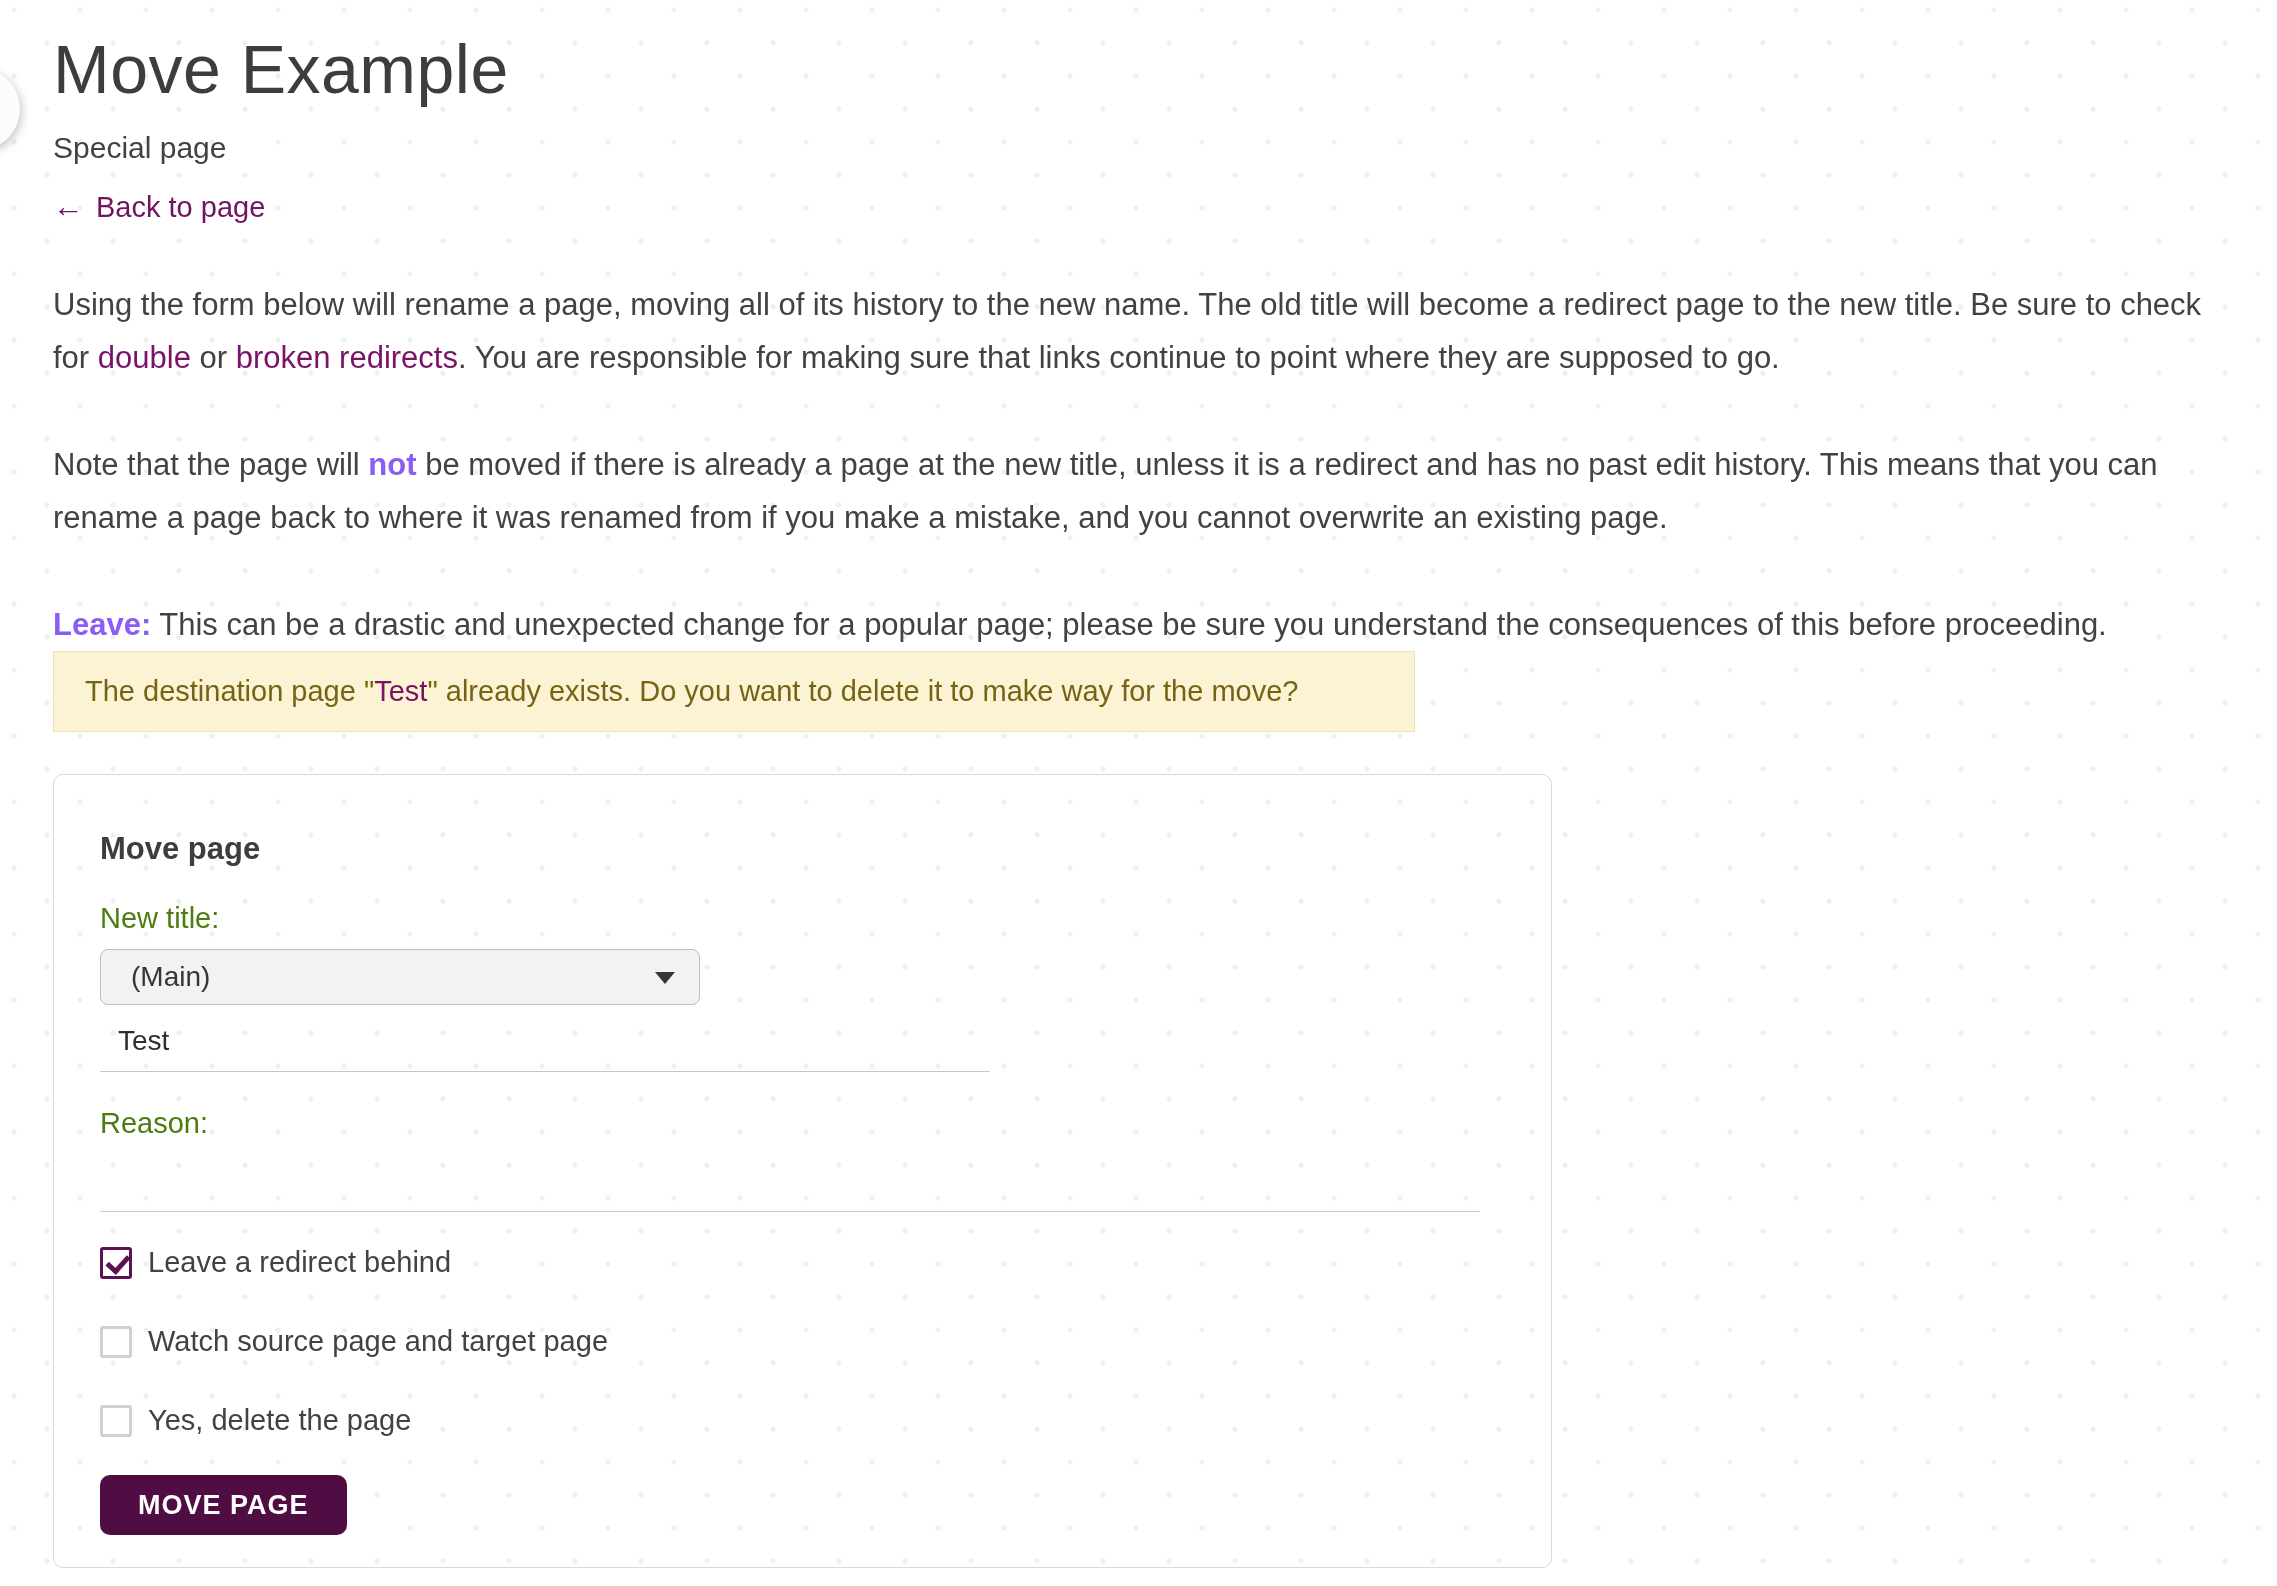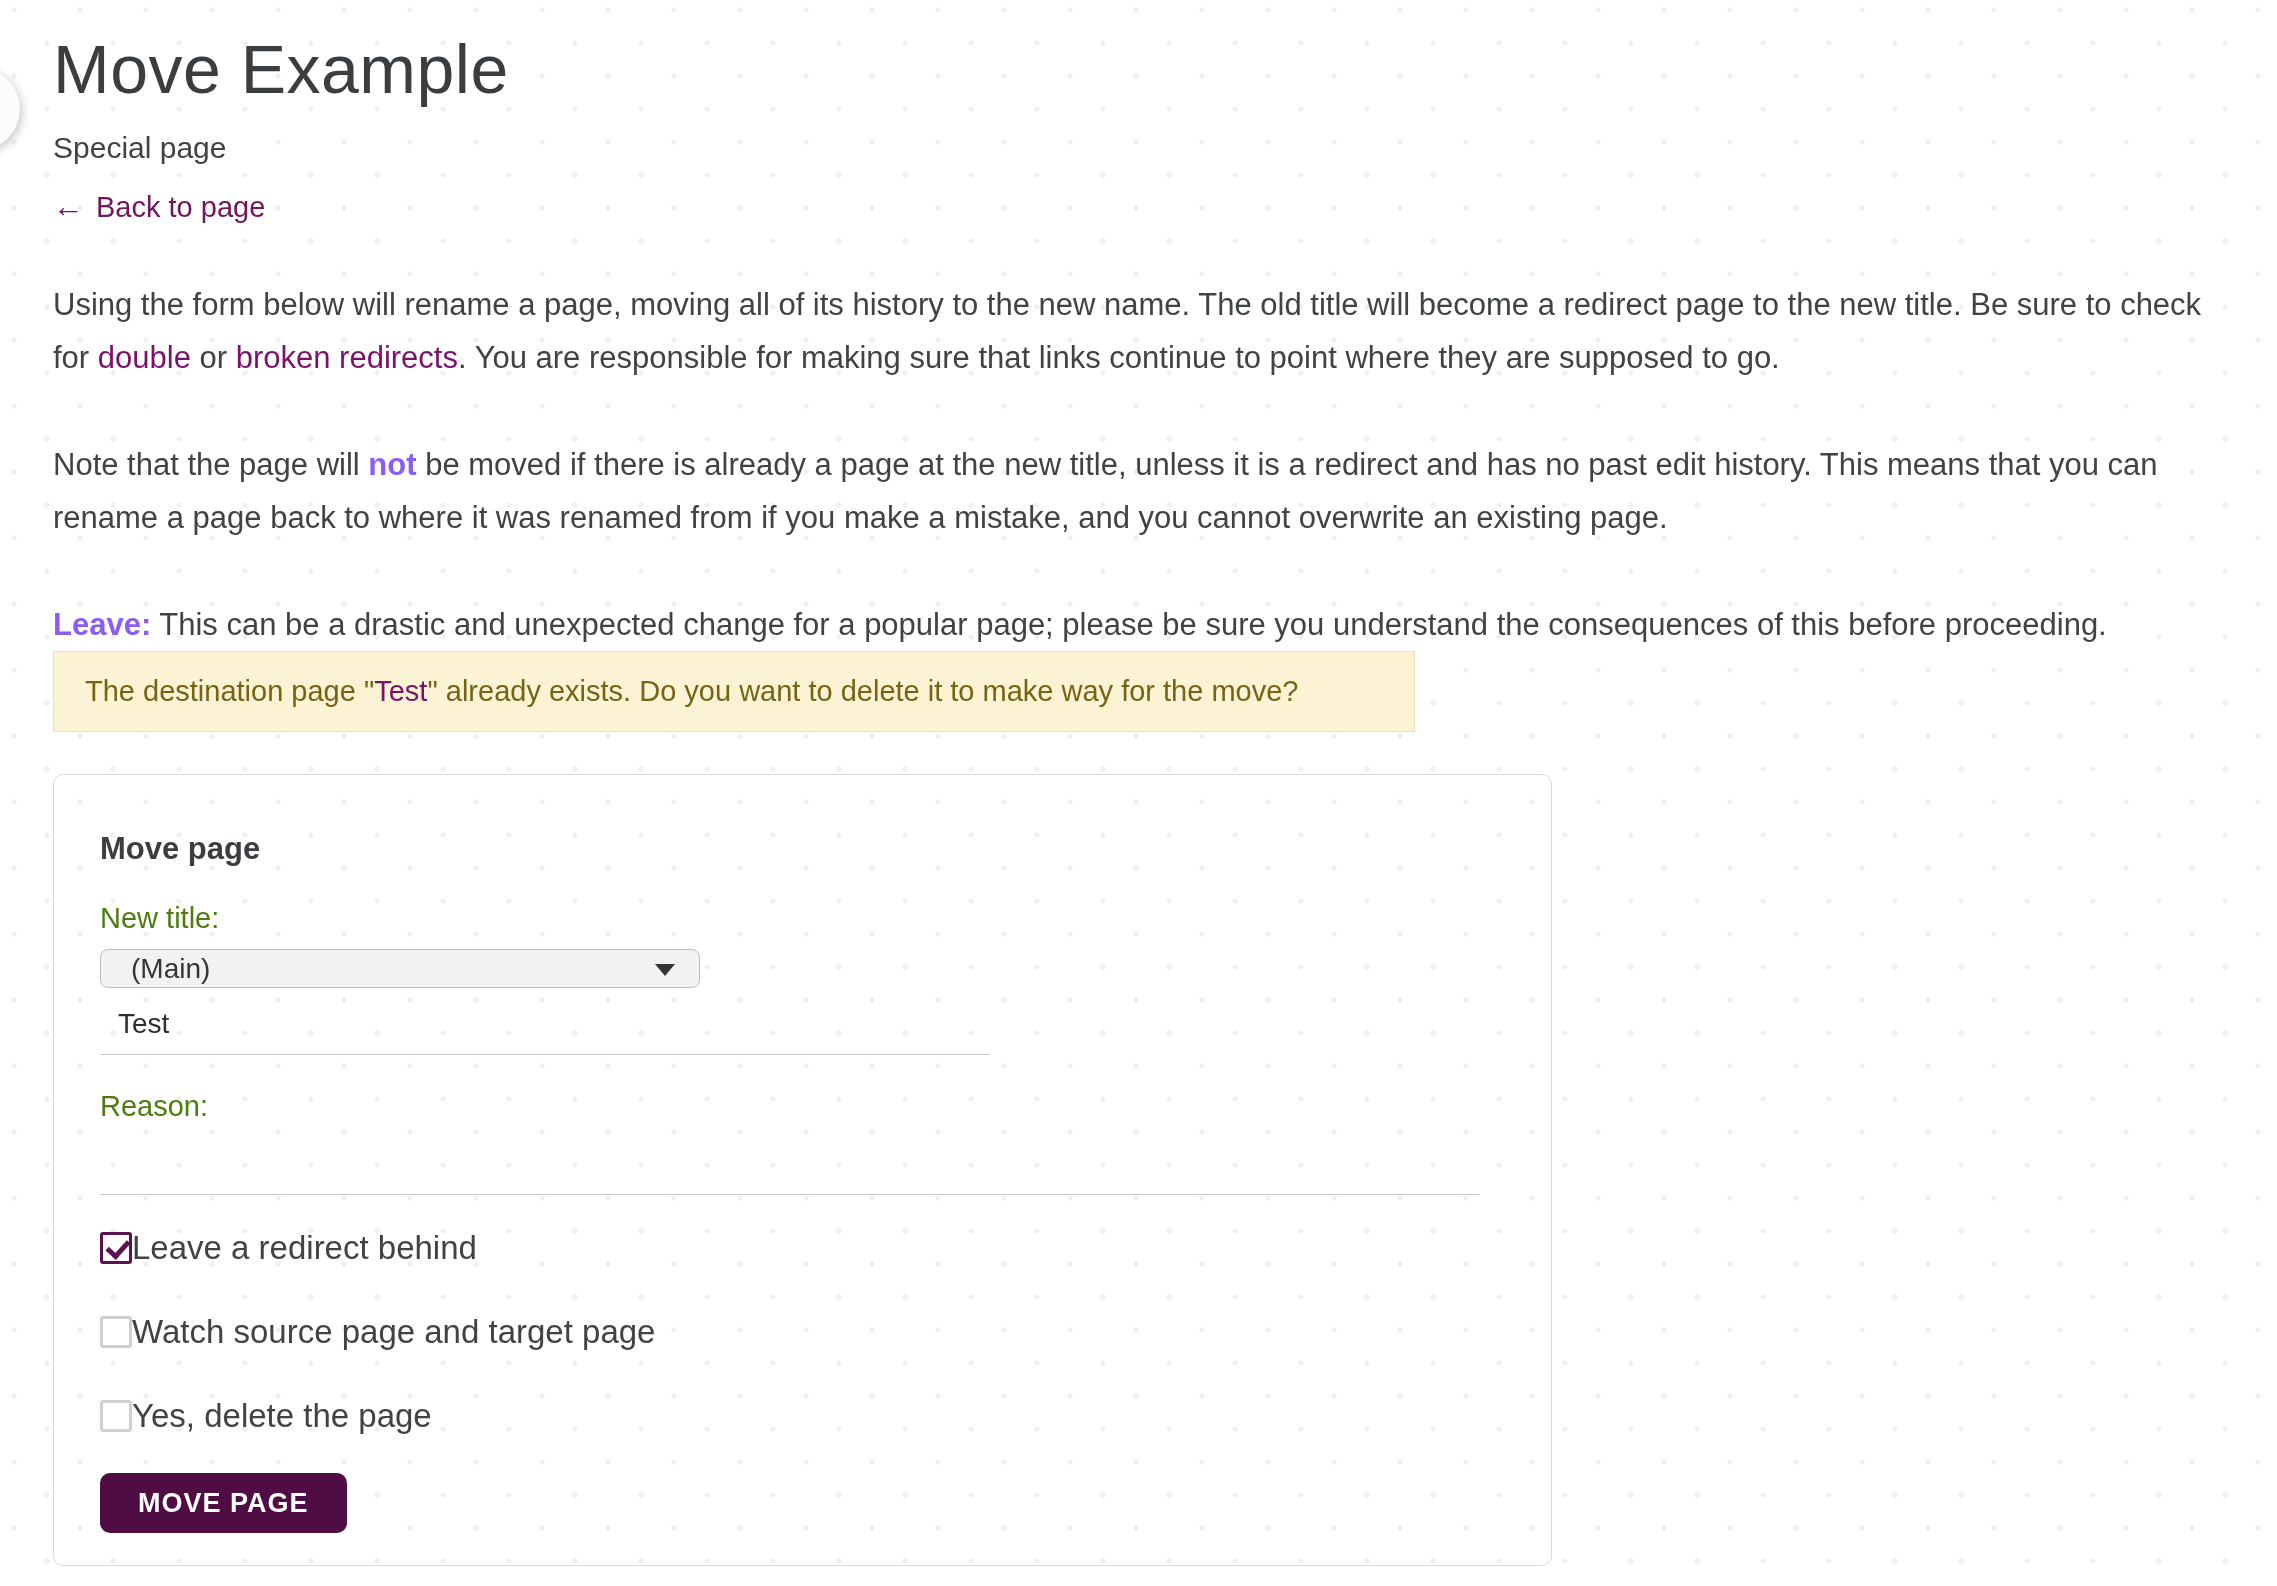--- a/index.html
+++ b/index.html
@@ -115,21 +115,21 @@
     margin-top: 34px;
     font-size: 29px;
     line-height: 34px;
     color: #4d7c0f;
   }
 
   .ns-select {
     box-sizing: border-box;
     margin-top: 14px;
     width: 600px;
-    height: 39px;
+    height: 56px;
     background: #f2f2f2;
     border: 1px solid #bdbdbd;
     border-radius: 8px;
     display: flex;
     align-items: center;
     padding: 0 24px 0 30px;
     font-size: 28px;
     color: #333639;
     cursor: pointer;
     position: relative;
@@ -164,22 +164,23 @@
   }
   input.reason-input {
     margin-top: 2px;
     width: 1380px;
     height: 70px;
   }
 
   .cb-row {
     display: flex;
     align-items: center;
+    gap: 16px;
     margin-top: 46px;
-    font-size: 33px;
+    font-size: 29px;
     color: #3f4346;
     cursor: pointer;
     width: max-content;
   }
   .cb-row.first { margin-top: 34px; }
 
   .cb {
     box-sizing: border-box;
     width: 32px;
     height: 32px;

